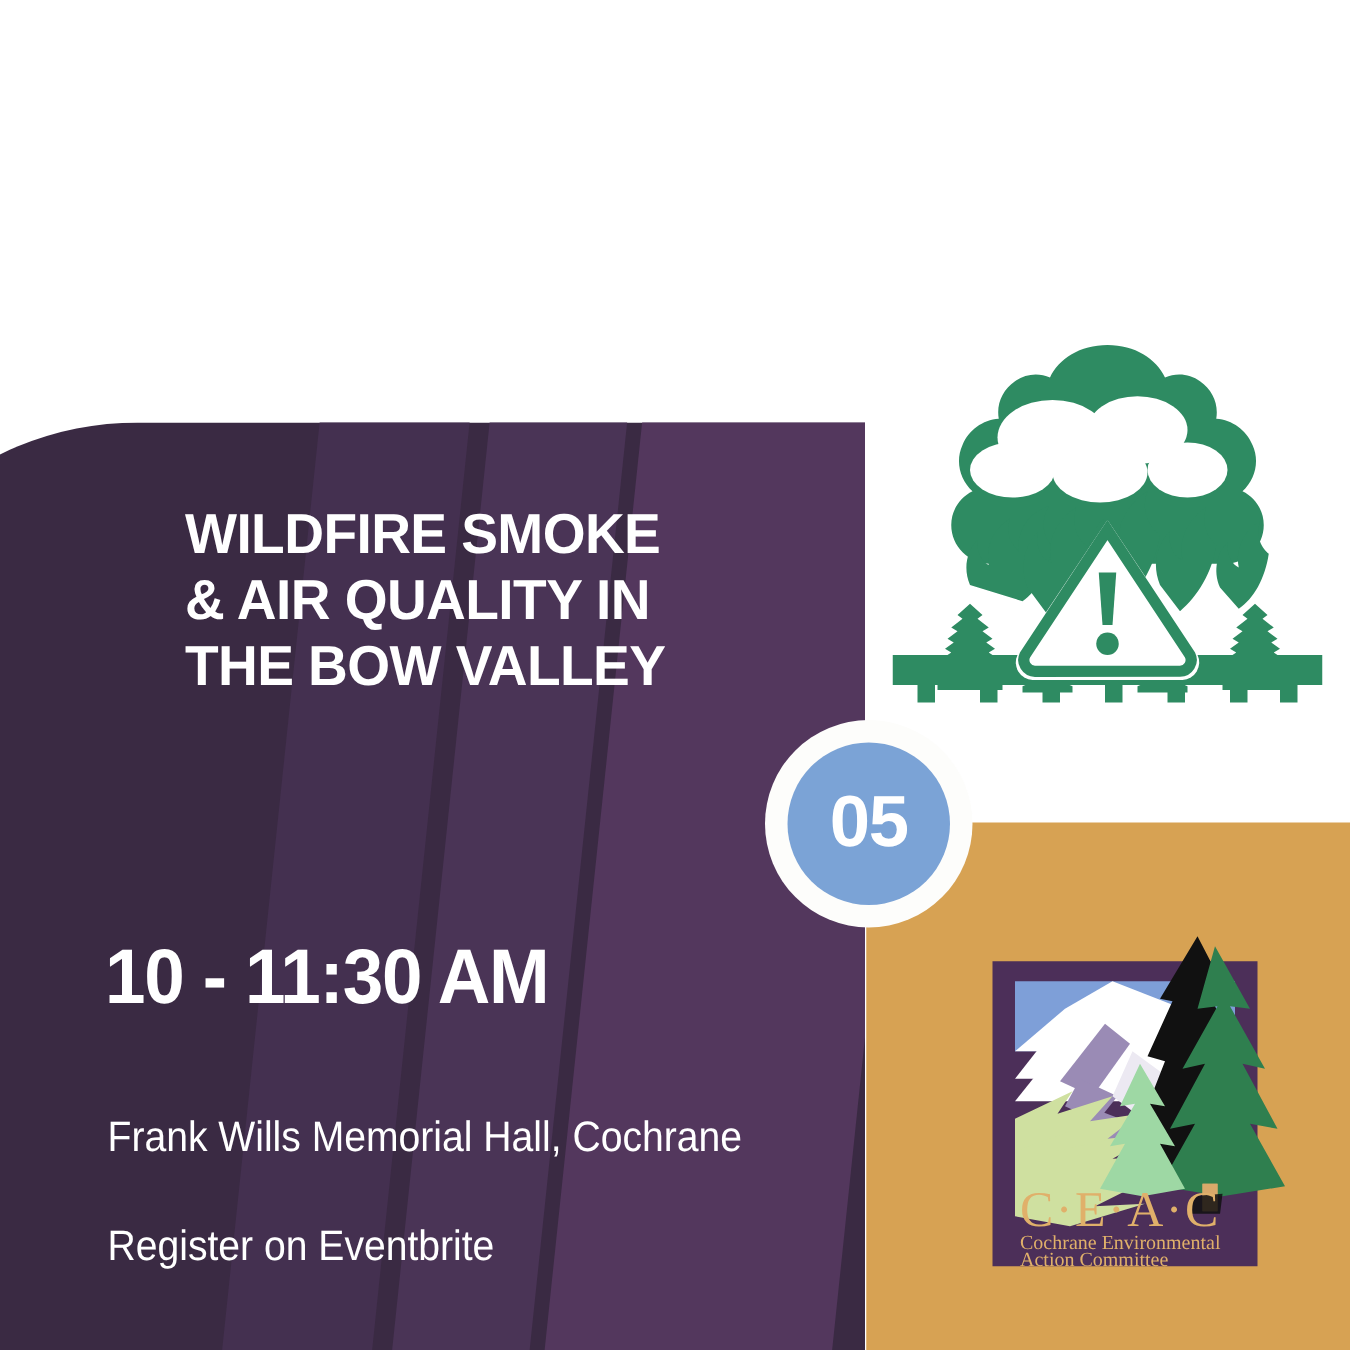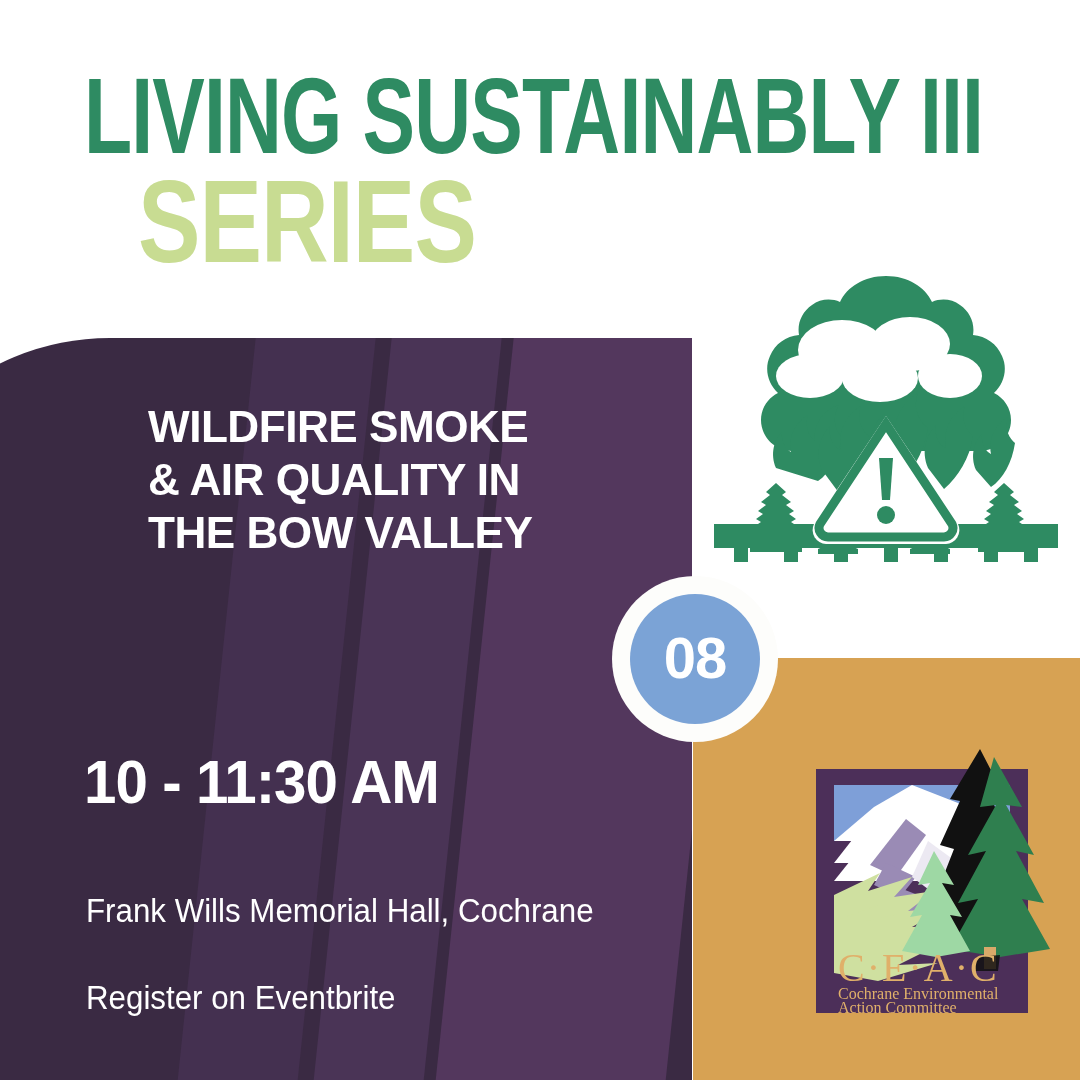--- a/index.html
+++ b/index.html
@@ -130,35 +130,31 @@
   }
   .badge-num{
     font-family:"Liberation Sans",sans-serif;
     font-weight:700;font-size:58px;line-height:58px;color:#ffffff;
     letter-spacing:-1px;
     transform:translateY(-1px);
   }
 
   
   .ceac-logo{
-    position:absolute;left:808px;top:745px;width:248px;height:272px;
+    position:absolute;left:786px;top:745px;width:248px;height:272px;
   }
   .ceac-logo svg{display:block;width:100%;height:100%;}
 </style>
 </head>
 <body>
 
 <div class="poster">
 
   <div class="gold-block"></div>
 
-  <div class="headline">
-    <div class="hl-line1">LIVING SUSTAINABLY III</div>
-    <div class="hl-line2">SERIES</div>
-  </div>
 
   <div class="wildfire-icon">
     <svg viewBox="0 0 344 292" xmlns="http://www.w3.org/2000/svg">
       <g fill="#2e8b62">
 
         <path d="M172 4c-22 0-39 11-46 26-9-4-20-3-28 3-10 7-15 18-13 30-13 1-24 9-29 21-6 13-2 28 8 37-10 5-17 15-17 27 0 17 14 31 31 31h188c17 0 31-14 31-31 0-12-7-22-17-27 10-9 14-24 8-37-5-12-16-20-29-21 2-12-3-23-13-30-8-6-19-7-28-3-7-15-24-26-46-26z"></path>
       </g>
 
       <g fill="#ffffff">
         <path d="M150 42c-18 0-33 9-39 22-8-3-17-2-24 3-8 6-12 15-11 25-11 1-20 8-25 18-5 11-2 24 7 32-9 4-14 13-14 23 0 14 12 26 26 26h160c14 0 26-12 26-26 0-10-6-19-14-23 9-8 12-21 7-32-5-10-14-17-25-18 1-10-3-19-11-25-7-5-16-6-24-3-6-13-21-22-39-22z" opacity="0"></path>
@@ -217,21 +213,21 @@
     </div>
 
 
     <div class="time">10 - 11:30 AM</div>
     <div class="venue">Frank Wills Memorial Hall, Cochrane</div>
     <div class="register">Register on Eventbrite</div>
   </div>
 
   <div class="badge">
     <div class="badge-inner">
-      <span class="badge-num">08</span>
+      <span class="badge-num">05</span>
     </div>
   </div>
 
   <div class="ceac-logo">
     <svg viewBox="0 0 248 272" xmlns="http://www.w3.org/2000/svg">
 
       <rect x="8" y="24" width="212" height="244" fill="#4c2f59"></rect>
 
       <rect x="26" y="40" width="176" height="56" fill="#7e9fd8"></rect>
 

